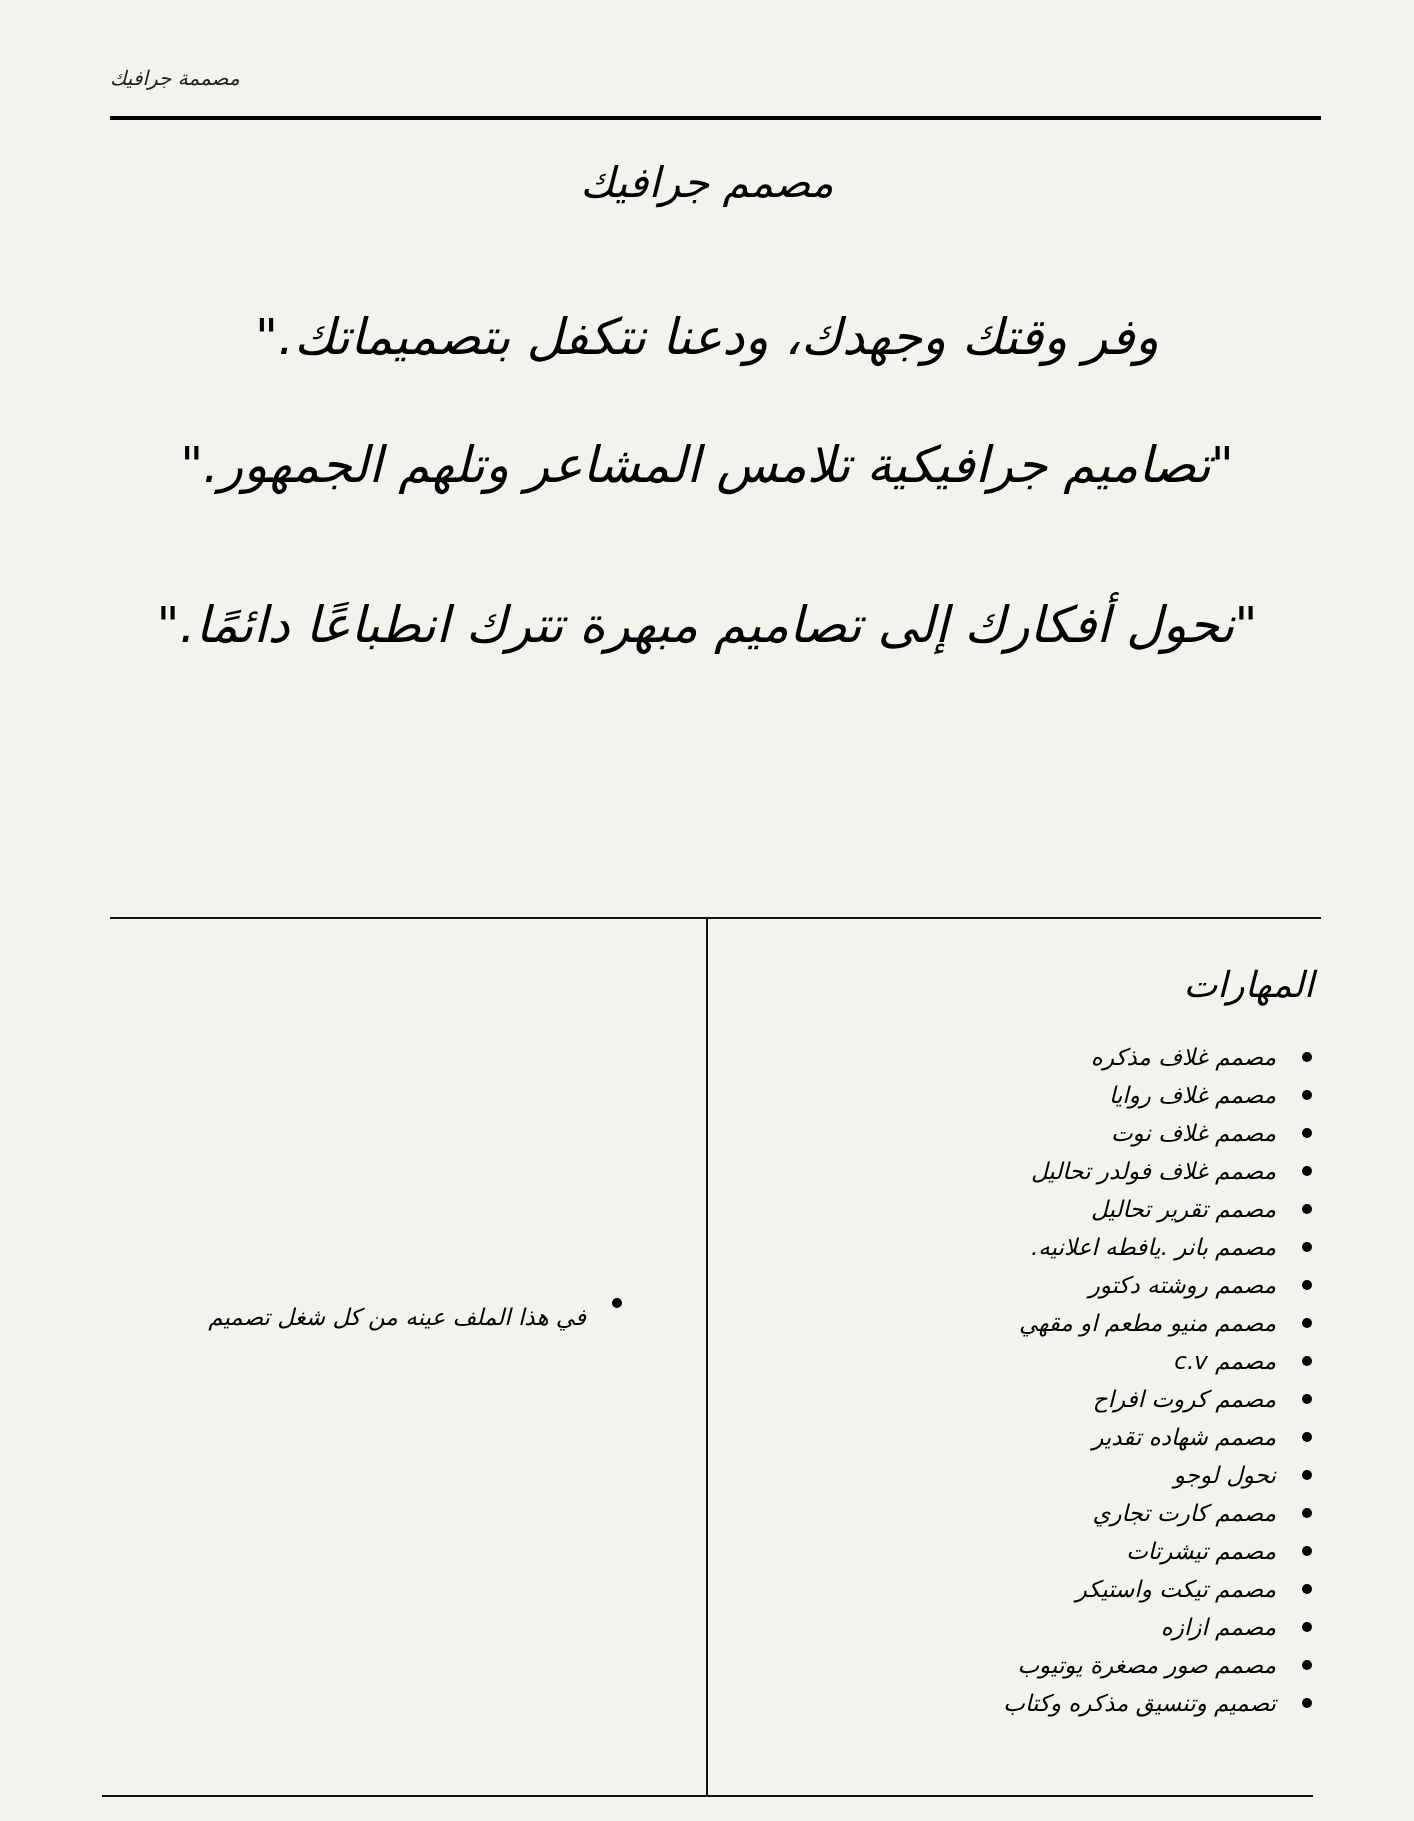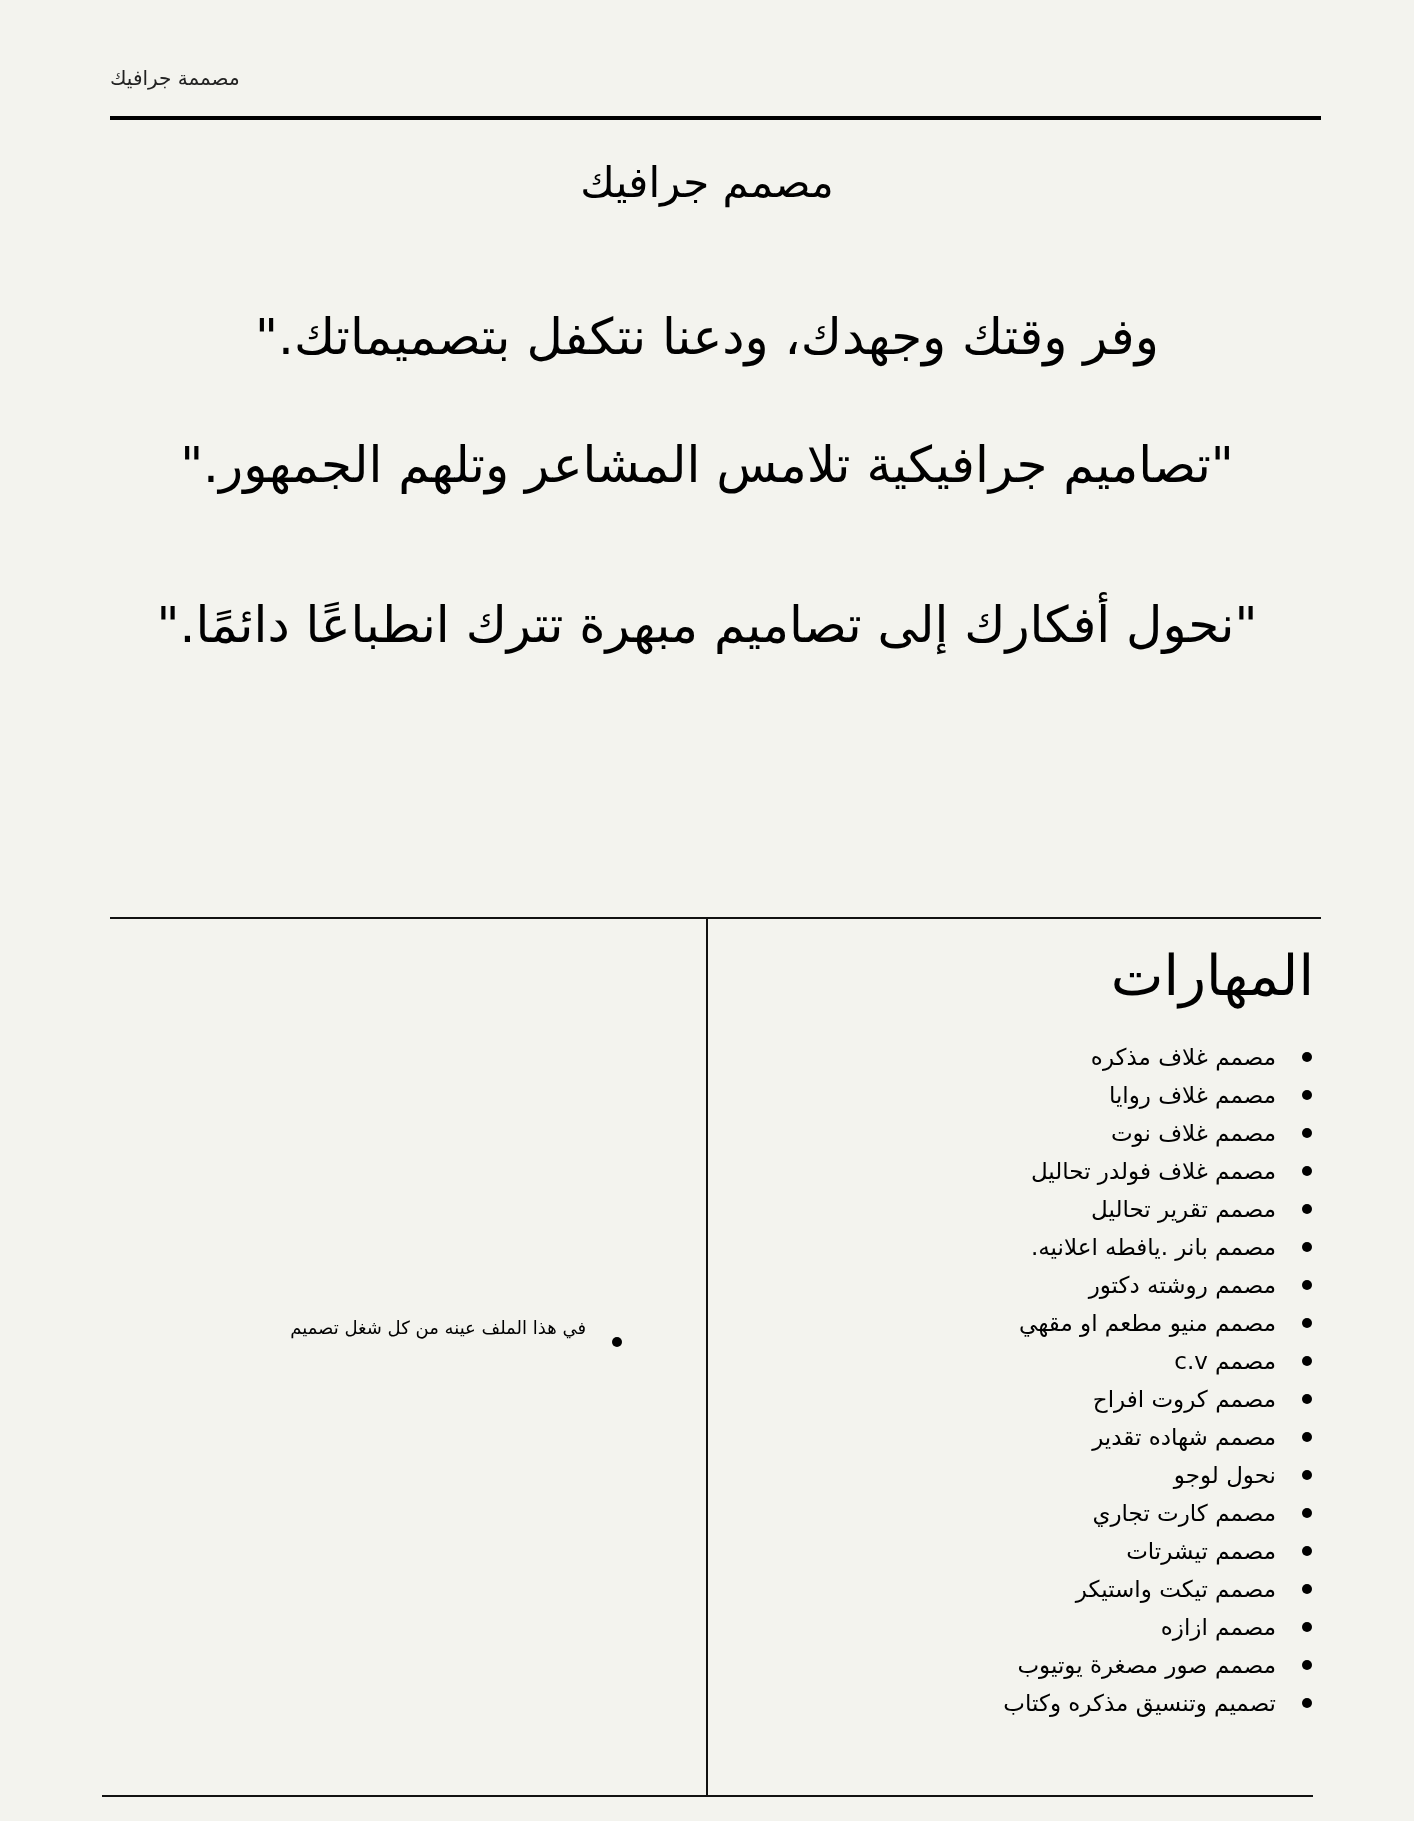--- a/index.html
+++ b/index.html
@@ -4,21 +4,21 @@
   <style>
     html, body { margin: 0; padding: 0; }
     body {
       width: 1414px; height: 1821px;
       background: #f3f3ee;
       position: relative;
       overflow: hidden;
       font-family: "DejaVu Sans", sans-serif;
       color: #000;
     }
-    .abs { position: absolute; }
+    .abs { position: absolute; font-style: italic; }
     .header-label {
       left: 110px; top: 66px;
       font-size: 20px; color: #222;
       direction: rtl; white-space: nowrap;
     }
     .top-rule { left: 110px; top: 116px; width: 1211px; height: 4px; background: #000; }
     .page-title {
       left: 0; width: 1414px; top: 158px;
       text-align: center; font-size: 42px; direction: rtl;
     }
@@ -27,44 +27,44 @@
       font-size: 50px; direction: rtl; white-space: nowrap;
     }
     .tag1 { top: 308px; }
     .tag2 { top: 436px; }
     .tag3 { top: 596px; }
     .mid-rule { left: 110px; top: 917px; width: 1211px; height: 2px; background: #111; }
     .v-divider { left: 706px; top: 918px; width: 2px; height: 878px; background: #111; }
     .bottom-rule { left: 102px; top: 1795px; width: 1211px; height: 2px; background: #111; }
 
     .skills-heading {
-      right: 100px; top: 943px;
-      font-size: 56px; font-family: "DejaVu Sans", sans-serif; font-weight: 200;
+      right: 100px; top: 964px;
+      font-size: 36px; font-family: "DejaVu Sans", sans-serif; font-weight: 200;
       direction: rtl; letter-spacing: -1px;
     }
     .skills-list {
       right: 100px; top: 1038px;
       direction: rtl; list-style: none; margin: 0; padding: 0;
     }
     .skills-list li {
       font-size: 23px; line-height: 38px; height: 38px;
       display: flex; flex-direction: row; align-items: center;
       justify-content: flex-start; white-space: nowrap;
     }
     .bullet {
       display: inline-block; width: 10px; height: 10px; border-radius: 50%;
       background: #000; margin-left: 26px; margin-right: 2px;
     }
     .sample-list {
       right: 790px; top: 1298px;
       direction: rtl; list-style: none; margin: 0; padding: 0;
     }
     .sample-list li {
-      font-size: 18px; line-height: 38px;
-      display: flex; align-items: flex-end; white-space: nowrap; margin-top: 11px;
+      font-size: 23px; line-height: 38px;
+      display: flex; align-items: flex-start; white-space: nowrap;
     }
   </style>
 </head>
 <body>
 
 <div class="abs header-label">مصممة جرافيك</div>
 <div class="abs top-rule"></div>
 
 <div class="abs page-title">مصمم جرافيك</div>
 

